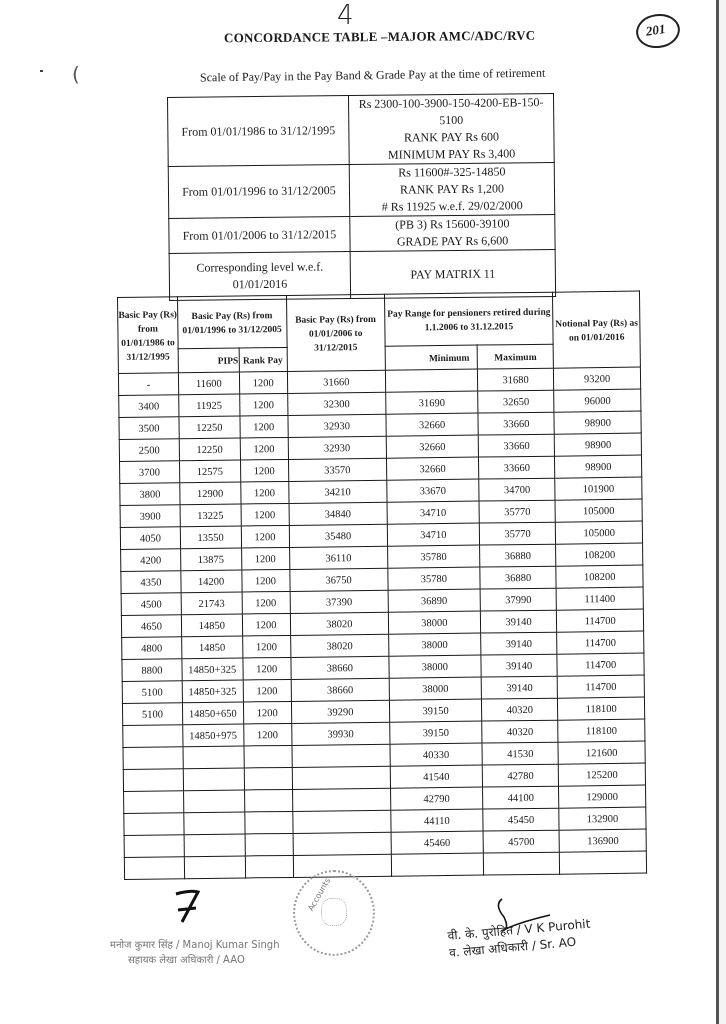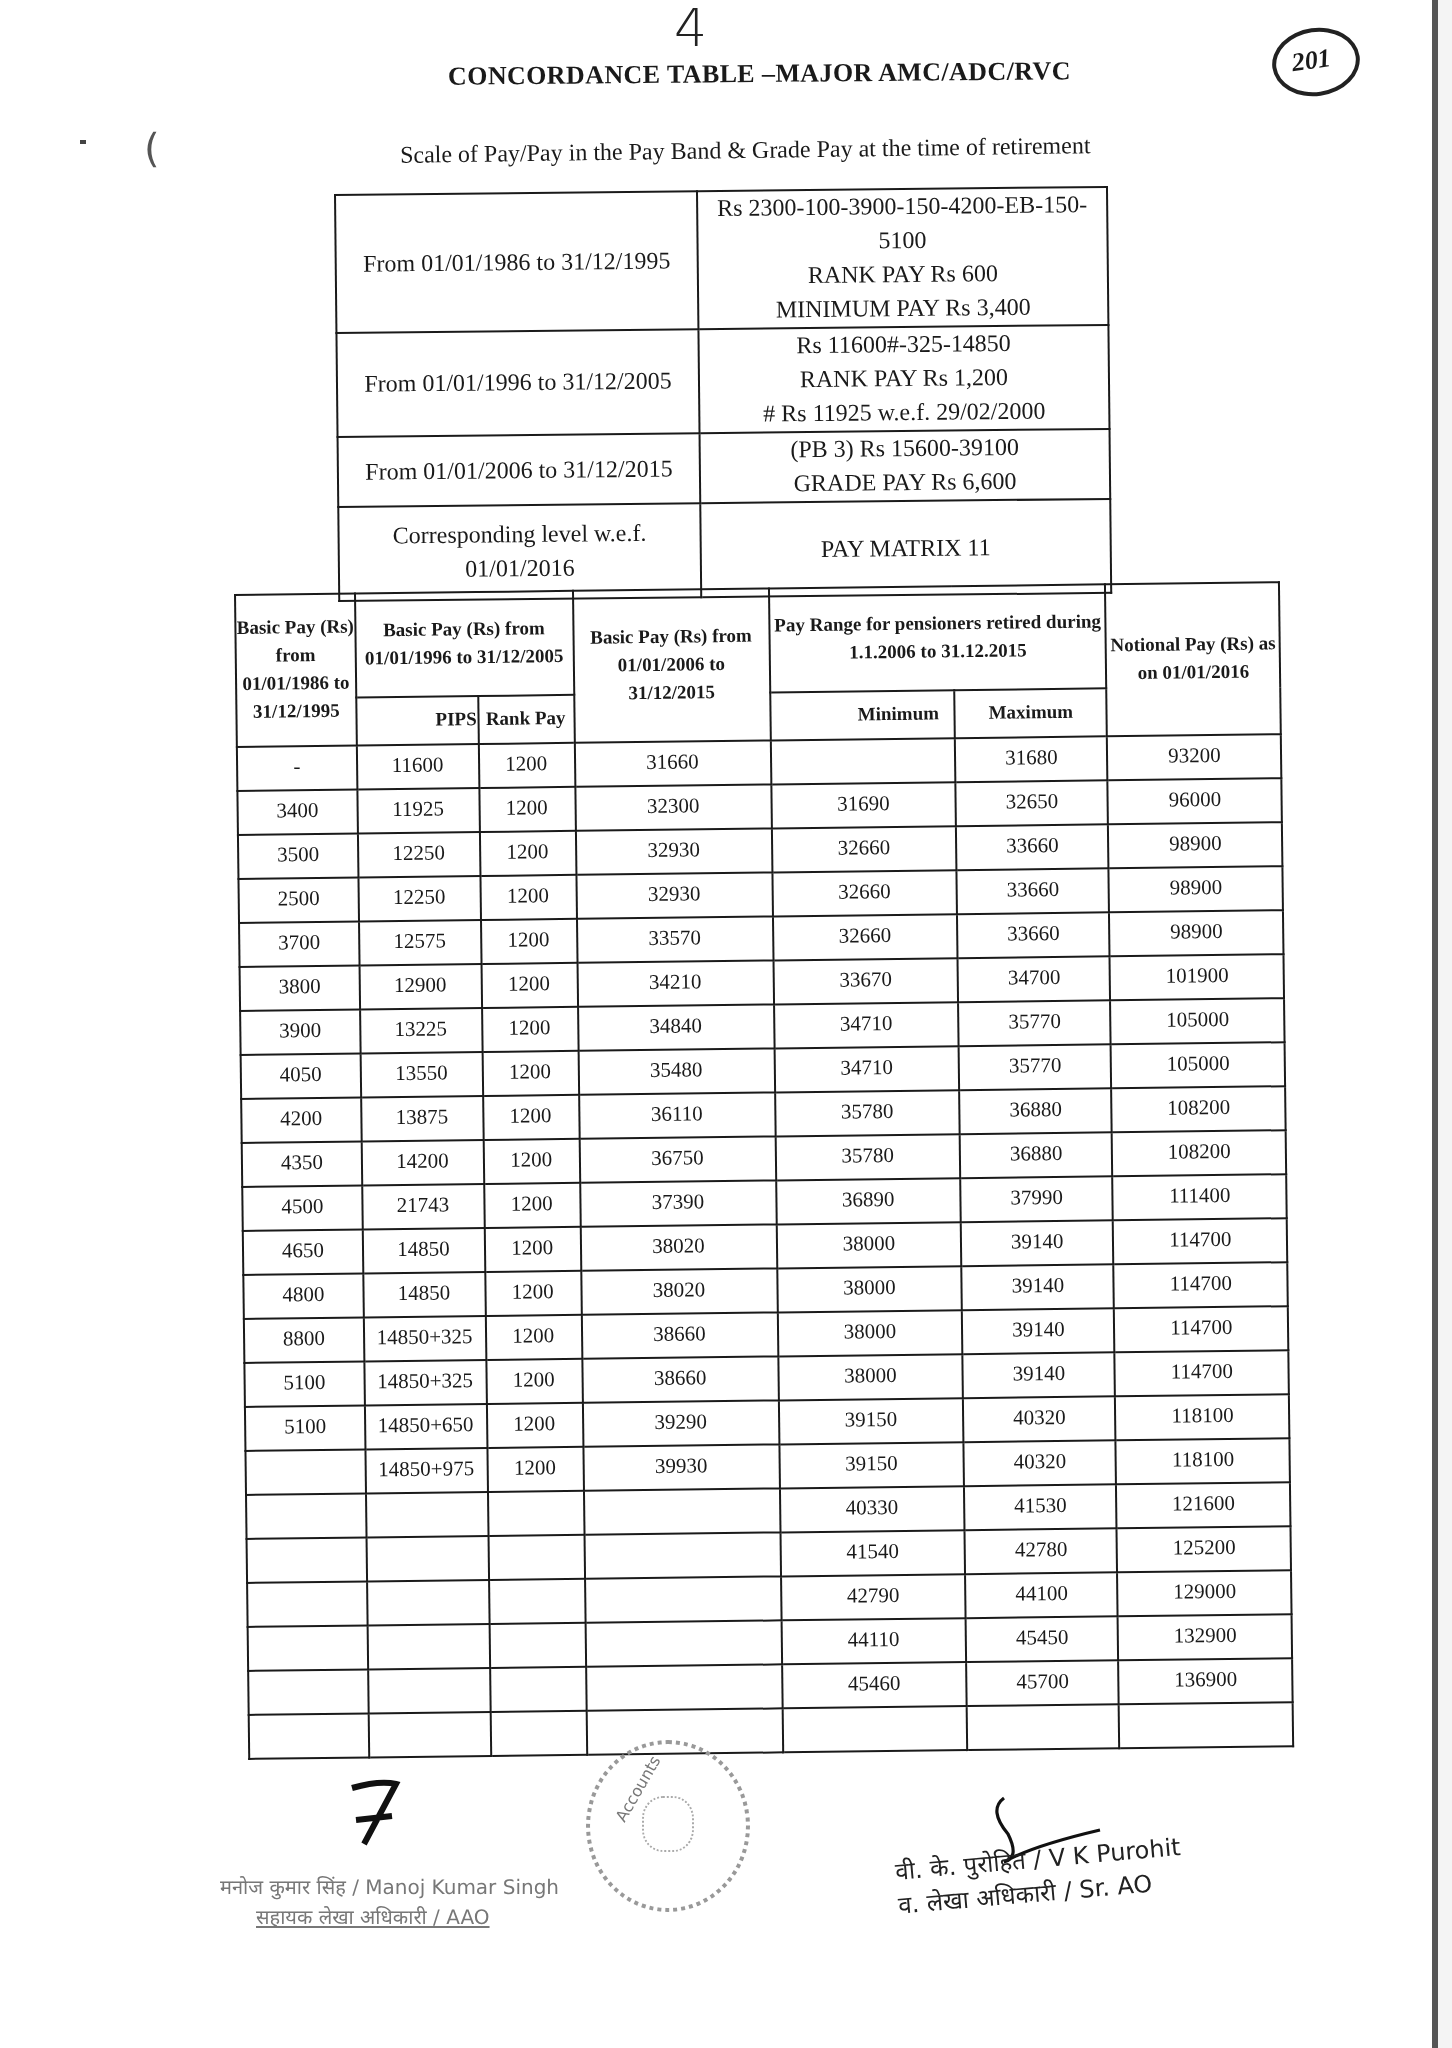--- a/index.html
+++ b/index.html
@@ -27,21 +27,21 @@
 
   .main-table { left:117px; top:297px; width:523px; transform:rotate(-0.7deg); transform-origin:left top; font-size:10.5px; }
   .main-table th { font-weight:bold; font-size:9.5px; line-height:14px; }
   .main-table td { height:21px; }
 
   .stamp { position:absolute; left:293px; top:870px; width:78px; height:82px; border:2px dotted #999; border-radius:50%; }
   .stamp .inner { position:absolute; left:26px; top:26px; width:24px; height:26px; border:1px dotted #aaa; border-radius:40%; }
   .stamp .arc { position:absolute; left:6px; top:18px; font-size:8px; color:#777; transform:rotate(-60deg); font-family:"DejaVu Sans", sans-serif; }
 
   .sig-left { position:absolute; left:110px; top:908px; font-size:10px; color:#777; font-family:"DejaVu Sans", sans-serif; line-height:15px;margin-top:29px; }
-  .sig-left .line2 { padding-left:18px;text-decoration:underline; }
+  .sig-left .line2 { padding-left:18px; }
   .sig-scribble-left { position:absolute; left:170px; top:888px; }
   .sig-right { position:absolute; left:447px; top:928px; font-size:12px; color:#222; font-family:"DejaVu Sans", sans-serif; line-height:17px; transform:rotate(-5deg); transform-origin:left top; }
   .sig-scribble-right { position:absolute; left:492px; top:895px; }
 </style>
 </head>
 <body>
 
 <div class="scan-edge2"></div>
 <div class="scan-edge"></div>
 

